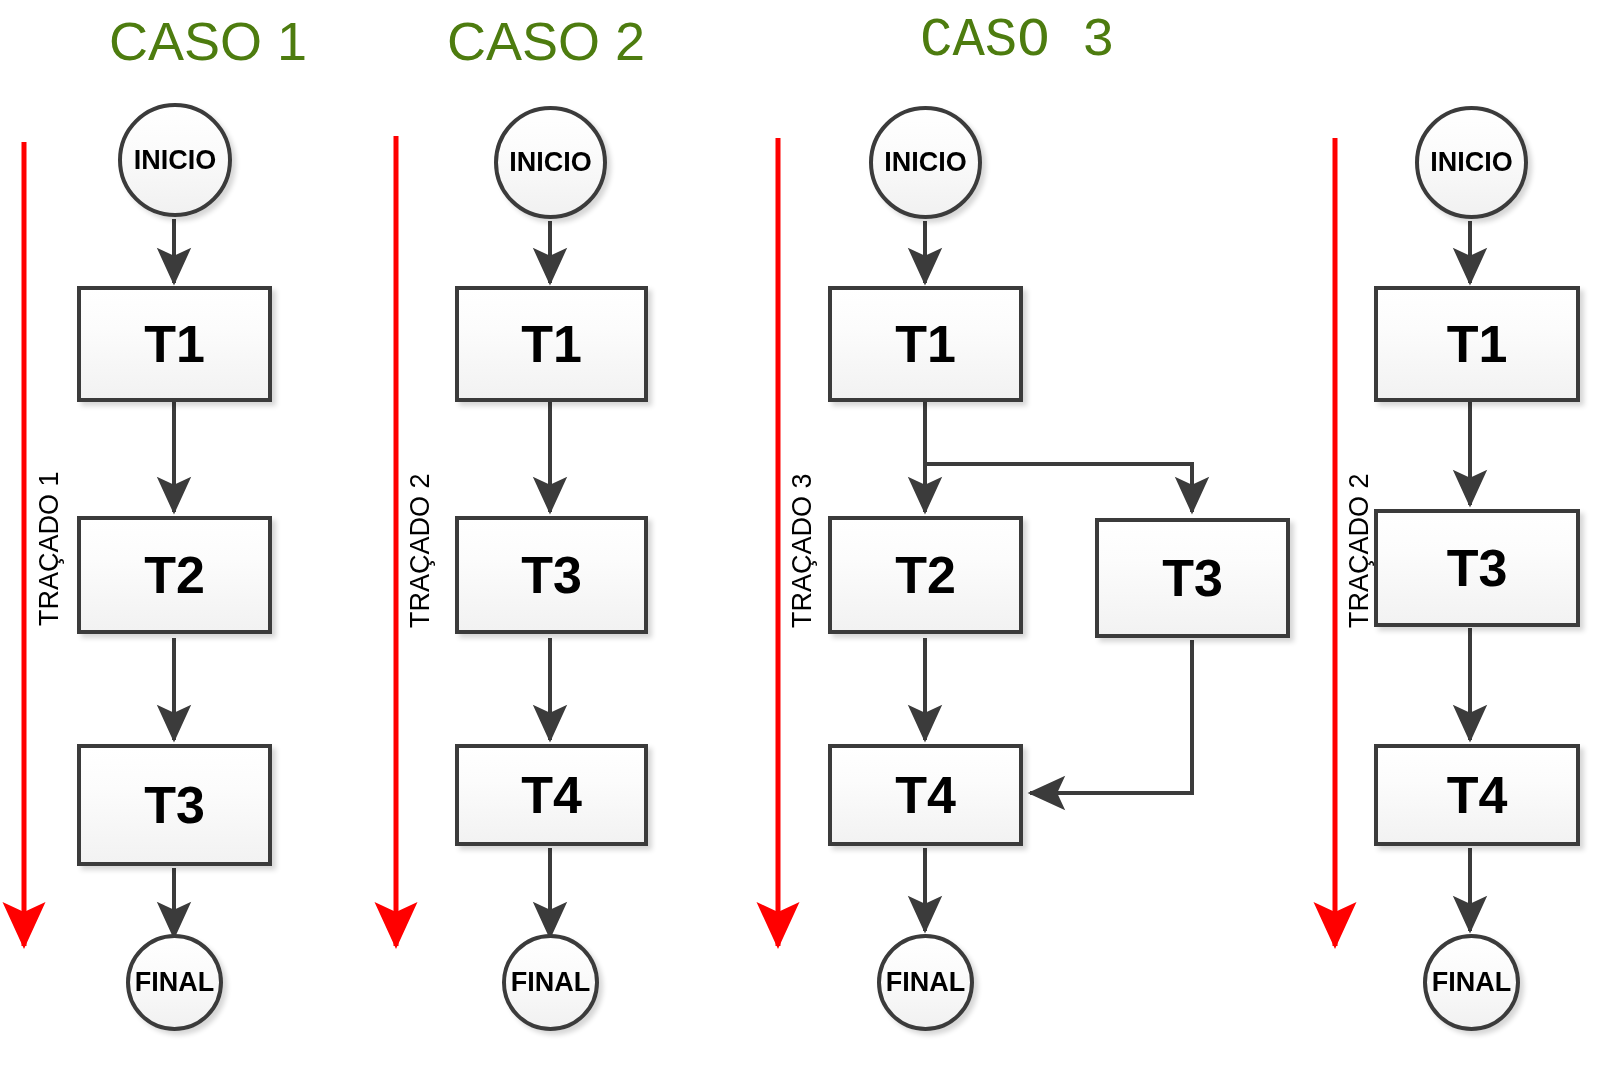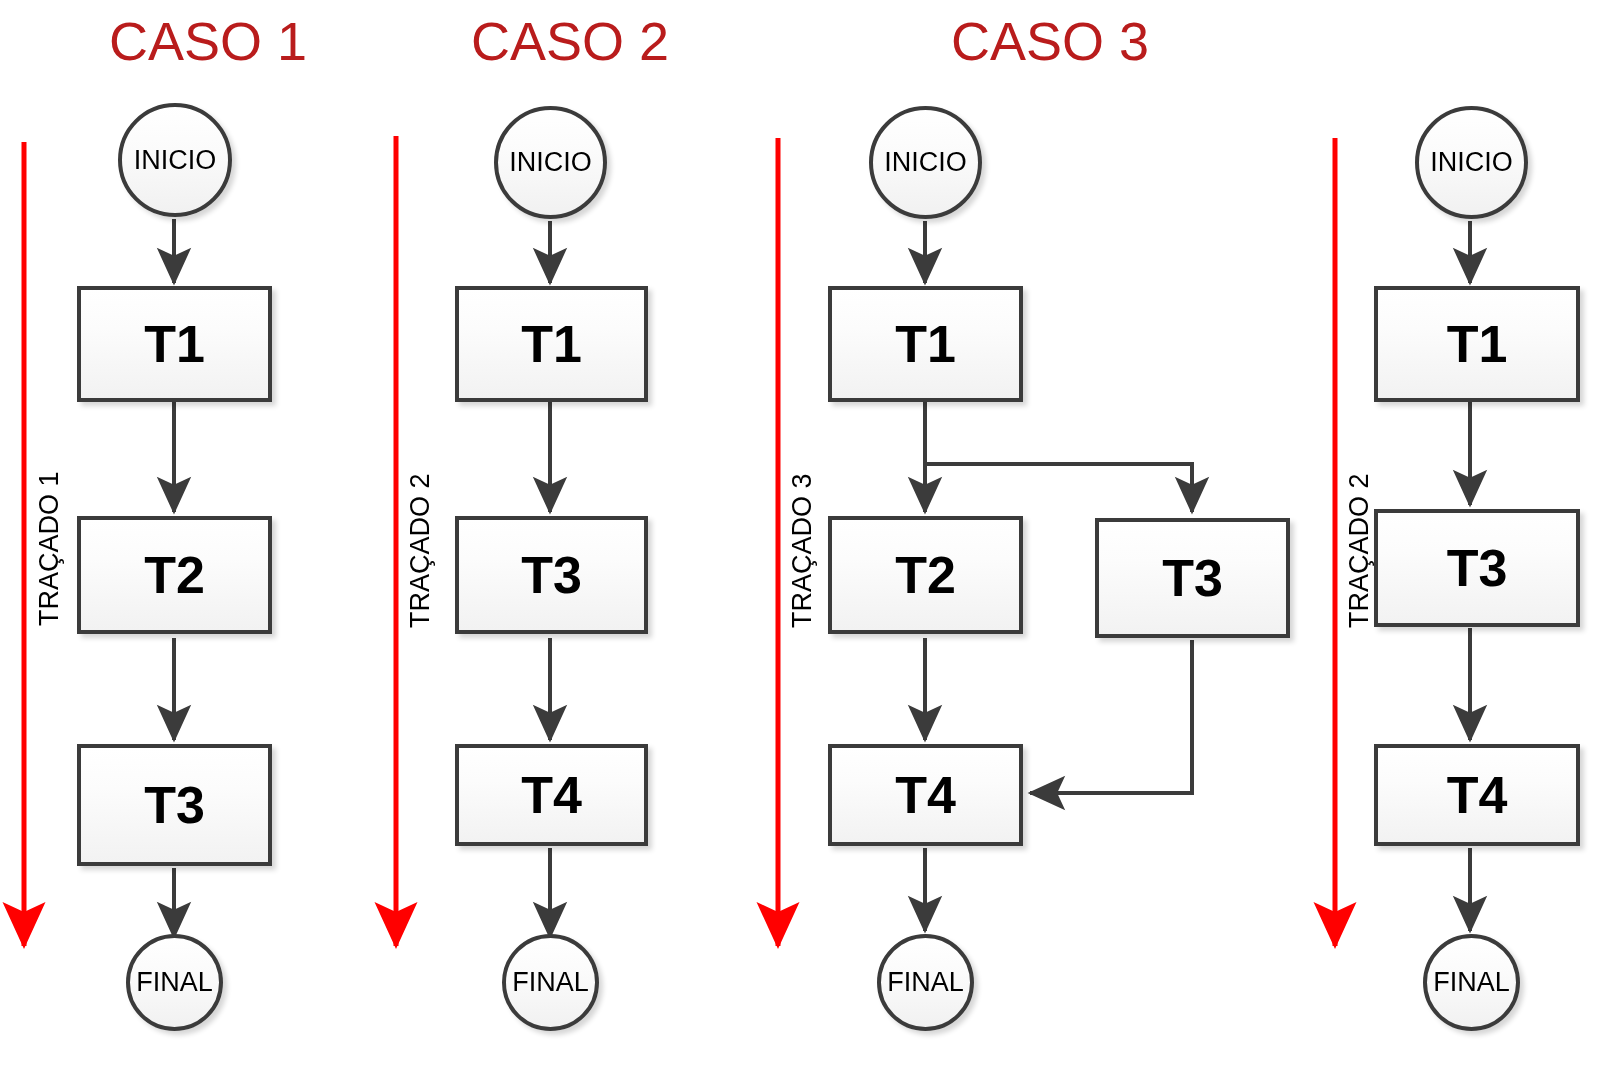--- a/index.html
+++ b/index.html
@@ -15,21 +15,21 @@
     position: relative;
     width: 1600px;
     height: 1066px;
     background: #ffffff;
     overflow: hidden;
   }
   .case-title {
     position: absolute;
     font-size: 54px;
     font-weight: 400;
-    color: #b91c1c;
+    color: #4d7c0f;
     white-space: nowrap;
     letter-spacing: 0px;
     line-height: 1;
   }
   .trace-label {
     position: absolute;
     font-size: 27px;
     font-weight: 400;
     color: #000000;
     white-space: nowrap;
@@ -61,38 +61,39 @@
     background: linear-gradient(to bottom, #ffffff 0%, #fbfbfb 40%, #f1f1f1 100%);
     box-shadow: 4px 4px 5px rgba(0,0,0,0.16);
     display: flex;
     align-items: center;
     justify-content: center;
   }
   .node-circle span {
     font-size: 27px;
     color: #000000;
     line-height: 1;
+    font-weight: bold;
   }
   .edge-layer {
     position: absolute;
     left: 0;
     top: 0;
     width: 1600px;
     height: 1066px;
     pointer-events: none;
   }
 </style>
 </head>
 <body>
 
 <div id="canvas">
 
   <div class="case-title" style="left:78px; top:14px; width:260px; text-align:center;">CASO 1</div>
-  <div class="case-title" style="left:440px; top:14px; width:260px; text-align:center;">CASO 2</div>
-  <div class="case-title" style="left:920px; top:14px; width:260px; text-align:center;">CASO 3</div>
+  <div class="case-title" style="left:416px; top:14px; width:260px; text-align:center;">CASO 2</div>
+  <div class="case-title" style="left:920px; top:14px; width:260px; text-align:left;font-family:Liberation Mono, monospace;">CASO 3</div>
 
   <div class="trace-label" style="left:36px; top:626px;">TRAÇADO 1</div>
   <div class="trace-label" style="left:407px; top:628px;">TRAÇADO 2</div>
   <div class="trace-label" style="left:789px; top:628px;">TRAÇADO 3</div>
   <div class="trace-label" style="left:1346px; top:628px;">TRAÇADO 2</div>
 
   <svg class="edge-layer" viewBox="0 0 1600 1066">
     <defs>
       <marker id="ah" markerWidth="11" markerHeight="11" refX="9.4" refY="5.0" orient="auto" markerUnits="strokeWidth">
         <path d="M0.6,0.7 L10,5 L0.6,9.3 L2.6,5 Z" fill="#3b3b3b"></path>

